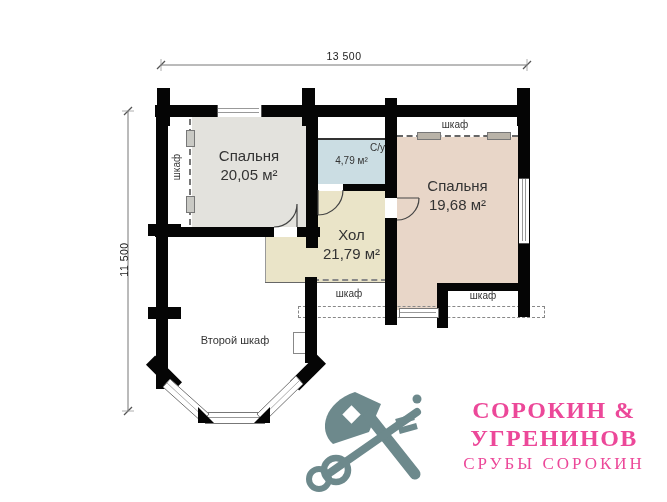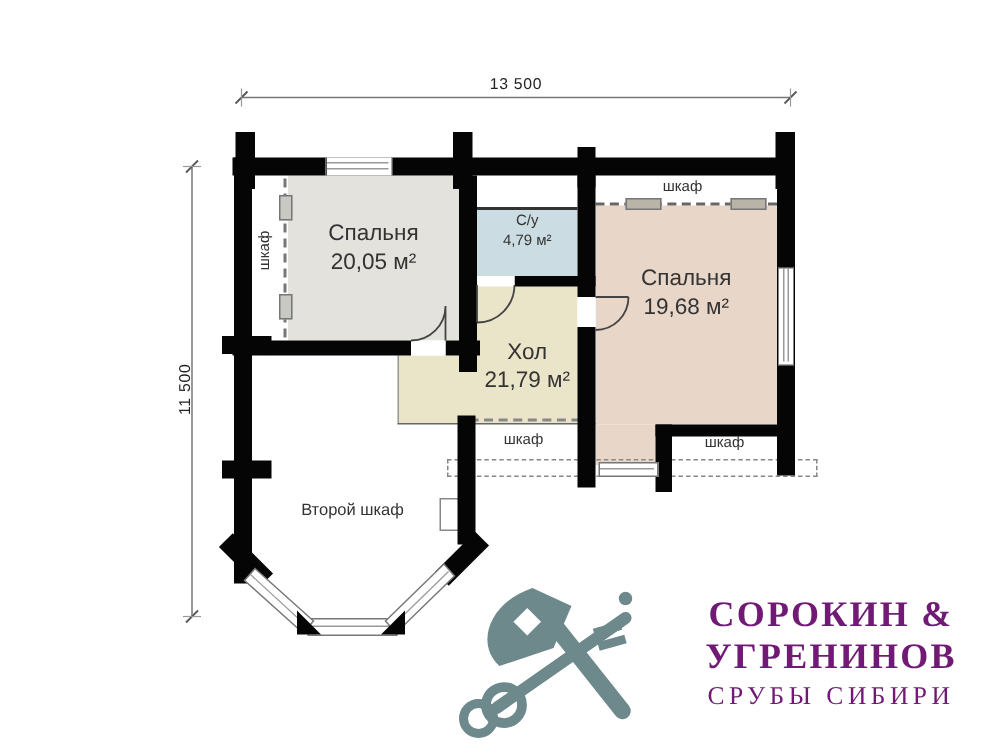--- a/index.html
+++ b/index.html
@@ -109,21 +109,21 @@
   </svg>
 
   <div class="lbl dim" style="left:309px;top:50px;width:70px;">13 500</div>
   <div class="lbl dim" style="left:102px;top:253px;width:44px;height:13px;transform:rotate(-90deg);">11 500</div>
 
   <div class="lbl" style="left:192px;top:147px;width:114px;">
     <span class="room-name">Спальня</span>
     <span class="room-area">20,05 м²</span>
   </div>
   <div class="lbl" style="left:318px;top:142px;width:67px;">
-    <span class="room-name" style="font-size:10px;">С/у</span>
+    <span class="room-name" style="font-size:10px;text-align:right;">С/у</span>
     <span class="room-area" style="font-size:10px;">4,79 м²</span>
   </div>
   <div class="lbl" style="left:397px;top:177px;width:121px;">
     <span class="room-name">Спальня</span>
     <span class="room-area">19,68 м²</span>
   </div>
   <div class="lbl" style="left:306px;top:226px;width:91px;">
     <span class="room-name">Хол</span>
     <span class="room-area">21,79 м²</span>
   </div>
@@ -148,20 +148,20 @@
 
       <line x1="38" y1="86" x2="124" y2="26" stroke="#6d898c" stroke-width="8" stroke-linecap="round"></line>
 
       <circle cx="43" cy="84" r="12" fill="none" stroke="#6d898c" stroke-width="6.5"></circle>
       <circle cx="26" cy="93" r="10" fill="none" stroke="#6d898c" stroke-width="6"></circle>
 
       <line x1="103" y1="36" x2="121" y2="31" stroke="#6d898c" stroke-width="6"></line>
       <line x1="106" y1="45" x2="124" y2="40" stroke="#6d898c" stroke-width="6"></line>
       <circle cx="124" cy="13" r="4.5" fill="#6d898c"></circle>
     </svg>
-    <div class="abs" style="left:155px;top:12px;width:212px;text-align:center;color:#701a75;">
+    <div class="abs" style="left:155px;top:12px;width:212px;text-align:center;color:#ec4899;">
       <div class="logo-line1">СОРОКИН &amp;</div>
       <div class="logo-line2">УГРЕНИНОВ</div>
-      <div class="logo-line3">СРУБЫ СИБИРИ</div>
+      <div class="logo-line3">СРУБЫ СОРОКИН</div>
     </div>
   </div>
 
 </div>
 
 </body></html>

